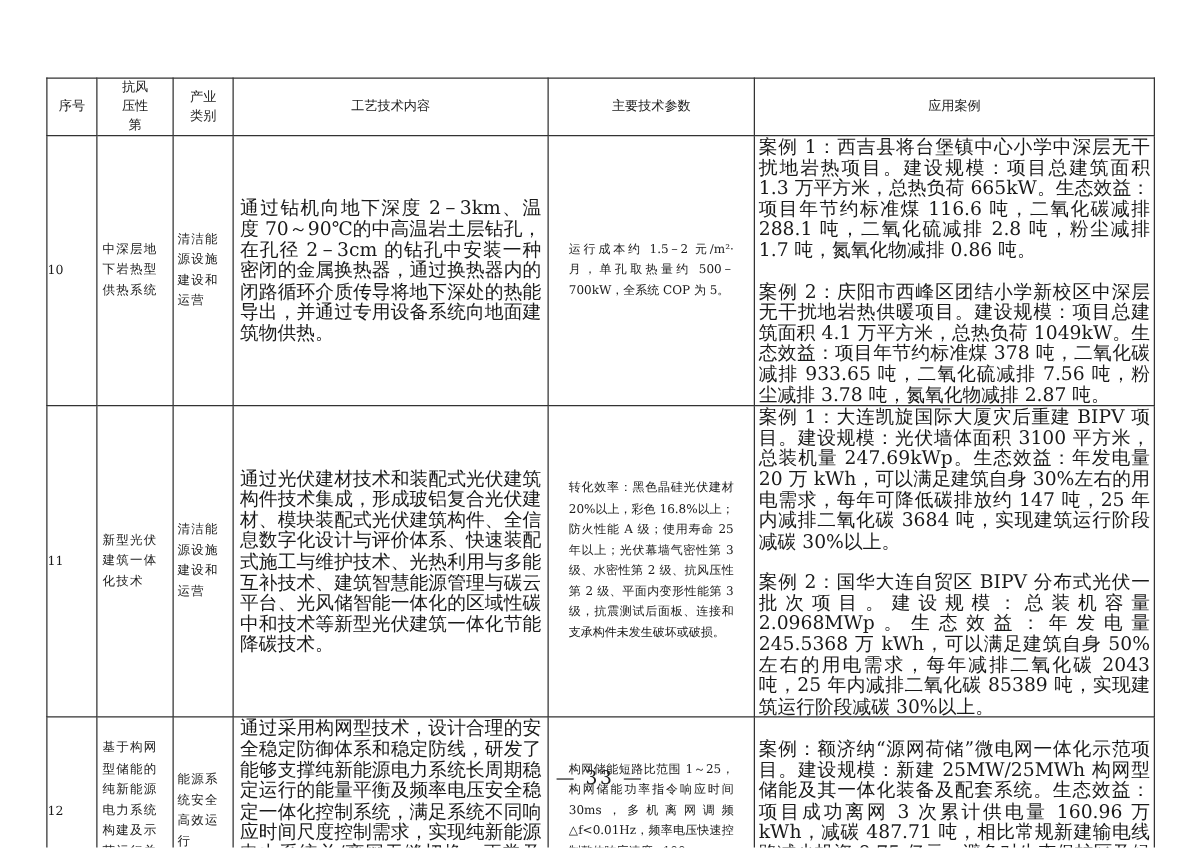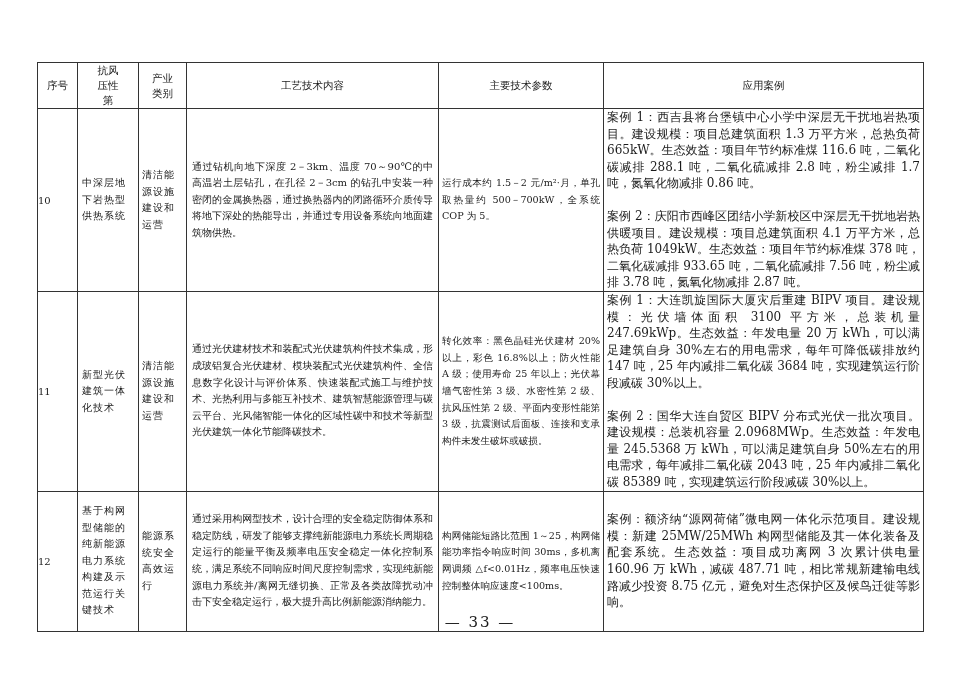--- a/index.html
+++ b/index.html
@@ -7,23 +7,23 @@
       font-family: "DejaVu Serif", "Liberation Serif", serif; color: #1a1a1a; }
     .page { position: absolute; left: 0; top: 0; width: 960px; height: 678px; }
     table.tech { position: absolute; left: 37px; top: 62px; width: 886px;
       border-collapse: collapse; table-layout: fixed; }
     table.tech td, table.tech th { border: 1px solid #333; padding: 0; vertical-align: middle; }
     table.tech th { font-family: "DejaVu Sans", "Liberation Sans", sans-serif; font-weight: normal;
       font-size: 10.5px; line-height: 15px; text-align: center; height: 37px; }
     .c-num { font-size: 10px; }
     .c-name, .c-cat { font-size: 10px; line-height: 16.5px; padding: 0 4px !important; text-align: left; letter-spacing: 1px; }
     .c-cat { padding: 0 3px !important; }
-    .c-proc { font-size: 10px; line-height: 16.6px; padding: 0 5px !important; text-align: justify; }
-    .c-param { font-size: 9.6px; line-height: 16.6px; padding: 0 3px !important; text-align: justify; }
-    .c-case { font-size: 12px; line-height: 16.6px; padding: 0 3px !important; text-align: justify; }
+    .c-proc { font-size: 15px; line-height: 16.6px; padding: 0 5px !important; text-align: justify; }
+    .c-param { font-size: 9.6px; line-height: 16.6px; padding: 0 16px !important; text-align: justify; }
+    .c-case { font-size: 15px; line-height: 16.6px; padding: 0 3px !important; text-align: justify; }
     .case-block { display: block; }
     .case-gap { height: 16px; }
     tr.r10 td { height: 182px; }
     tr.r11 td { height: 181px; }
     tr.r12 td { height: 139px; }
     .pageno { position: absolute; left: 0; width: 960px; top: 613px; text-align: center;
       font-size: 15px; font-family: "DejaVu Serif", "Liberation Serif", serif; letter-spacing: 2px; }
   </style>
 </head>
 <body>

